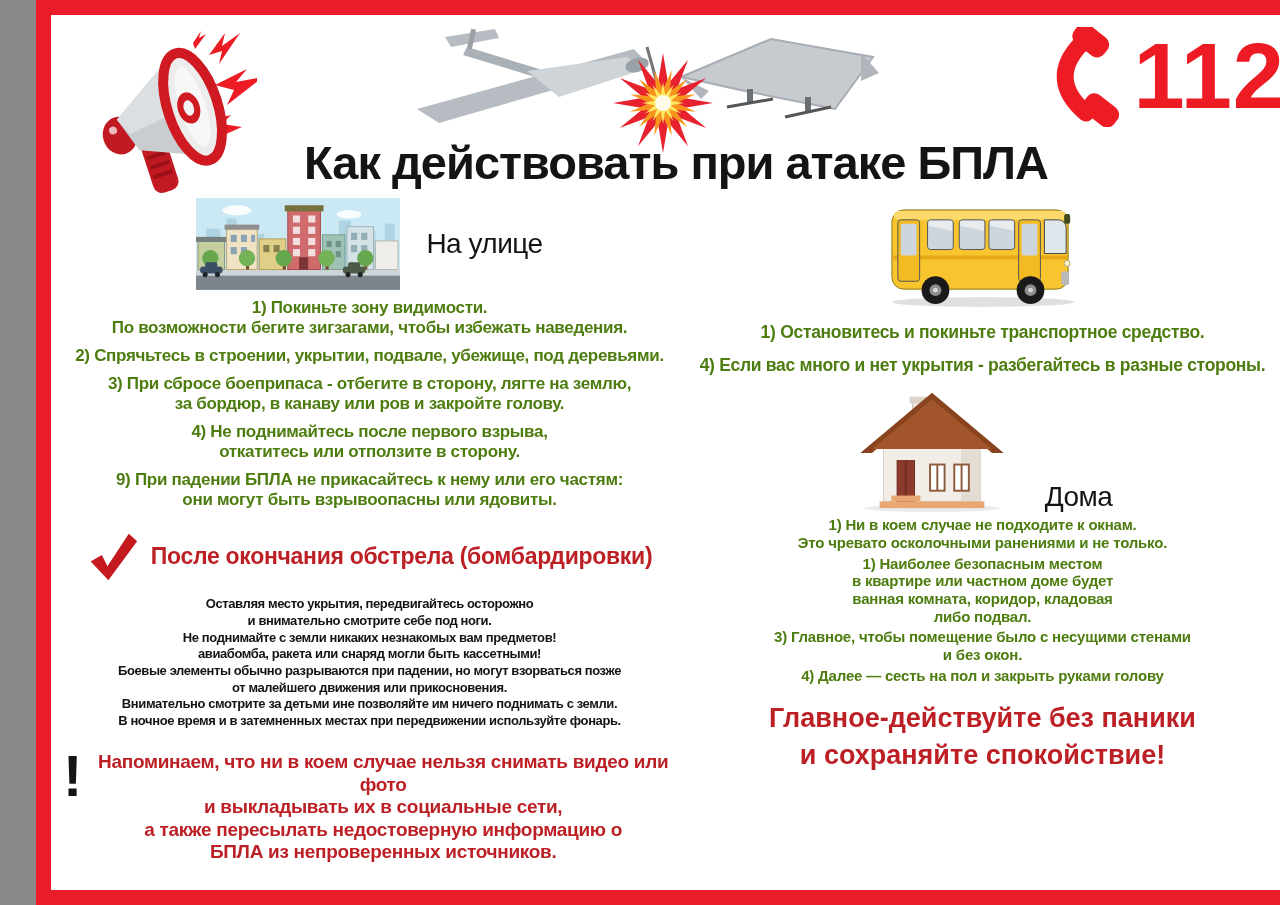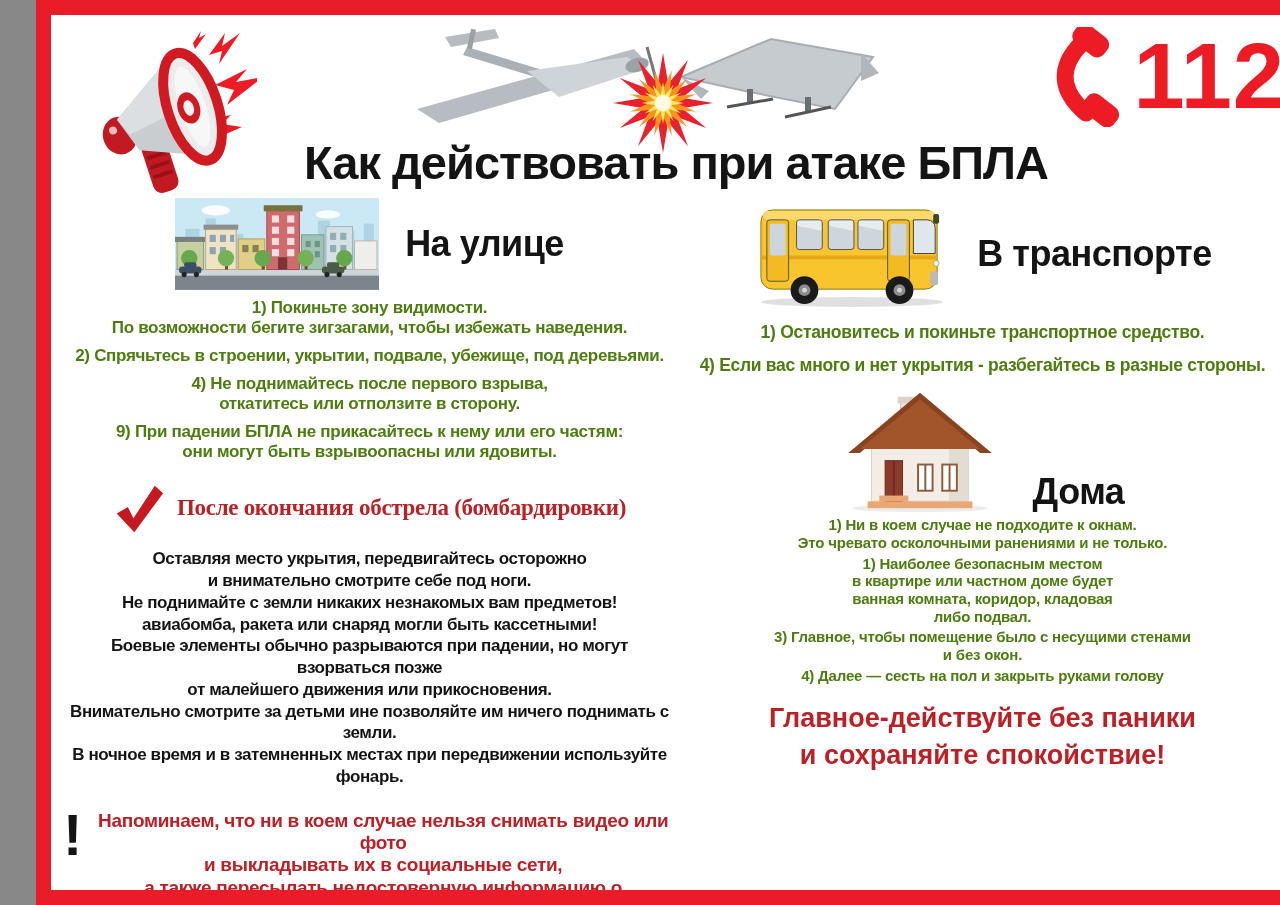--- a/index.html
+++ b/index.html
@@ -14,33 +14,33 @@
   .logo112 .num{font-size:92px;font-weight:bold;color:#ed1c24;line-height:0.95;letter-spacing:1px;}
   .title{position:absolute;top:120px;left:0;right:0;text-align:center;
          font-size:47px;font-weight:bold;color:#141414;letter-spacing:-1px;}
 
   
   .columns{position:absolute;top:183px;left:12px;right:12px;bottom:6px;display:flex;}
   .col-left{width:50%;}
   .col-right{width:50%;}
 
   .sec-header{display:flex;align-items:center;justify-content:center;gap:26px;}
-  .sec-title{font-size:36px;font-weight:bold;color:#141414;letter-spacing:-0.5px;}
+  .sec-title{font-size:28px;font-weight:normal;color:#141414;letter-spacing:-0.5px;}
 
   .item{white-space:pre-line;text-align:center;font-weight:bold;color:#4d7c0f;line-height:1.18;}
   .street-items .item{font-size:17px;margin:8px 0;letter-spacing:-0.3px;}
   .transport-items{margin-top:4px;}
   .transport-items .item{font-size:17.5px;margin:12px 6px;letter-spacing:-0.3px;}
   .home-items .item{font-size:15px;margin:3px 0;letter-spacing:-0.2px;}
 
   .check-row{display:flex;align-items:center;justify-content:center;gap:12px;margin-top:20px;}
-  .check-title{color:#bc1f24;font-size:23px;font-weight:bold;letter-spacing:-0.3px;font-family:Liberation Serif, serif;}
+  .check-title{color:#bc1f24;font-size:23px;font-weight:bold;letter-spacing:-0.3px;}
 
   .paragraph{white-space:pre-line;text-align:center;font-weight:bold;color:#141414;
-             font-size:17px;line-height:1.28;margin-top:14px;letter-spacing:-0.4px;}
+             font-size:13px;line-height:1.28;margin-top:14px;letter-spacing:-0.4px;}
 
   .warning-row{display:flex;align-items:flex-start;justify-content:center;gap:8px;margin-top:22px;}
   .warning-bang{font-size:58px;font-weight:bold;color:#141414;line-height:0.85;}
   .warning-text{white-space:pre-line;text-align:center;color:#bc1f24;font-weight:bold;
                 font-size:19px;line-height:1.18;letter-spacing:-0.3px;}
 
   .home-header{display:flex;align-items:flex-end;justify-content:center;gap:34px;margin-top:10px;}
   .closing{white-space:pre-line;text-align:center;color:#bc1f24;font-weight:bold;
            font-size:27px;line-height:1.35;margin-top:16px;}
 </style>
@@ -201,20 +201,22 @@
                 <circle cx="161" cy="75" r="2.5" fill="#222"></circle>
         </g>
       </svg>
       <span class="sec-title">На улице</span>
     </div>
 
     <div class="street-items">
       <div class="item">1) Покиньте зону видимости.
 По возможности бегите зигзагами, чтобы избежать наведения.</div>
       <div class="item">2) Спрячьтесь в строении, укрытии, подвале, убежище, под деревьями.</div>
+      <div class="item">3) При сбросе боеприпаса - отбегите в сторону, лягте на землю,
+за бордюр, в канаву или ров и закройте голову.</div>
       <div class="item">4) Не поднимайтесь после первого взрыва,
 откатитесь или отползите в сторону.</div>
       <div class="item">9) При падении БПЛА не прикасайтесь к нему или его частям:
 они могут быть взрывоопасны или ядовиты.</div>
     </div>
 
     <div class="check-row">
       <svg width="52" height="52" viewBox="0 0 56 56">
         <polygon points="4,34 16,27 22,39 45,4 54,12 23,54" fill="#c41a1f"></polygon>
       </svg>
@@ -265,21 +267,20 @@
         <rect x="179" y="74" width="8" height="14" rx="3" fill="#b9b9b9"></rect>
         <circle cx="185" cy="66" r="3" fill="#fff0c0" stroke="#aa8"></circle>
         <rect x="182" y="16" width="6" height="10" rx="2" fill="#3c4a1e"></rect>
         <circle cx="52" cy="93" r="14" fill="#1a1a1a"></circle>
               <circle cx="52" cy="93" r="6" fill="#8d8d8d"></circle>
               <circle cx="52" cy="93" r="2.5" fill="#d6d6d6"></circle>
         <circle cx="148" cy="93" r="14" fill="#1a1a1a"></circle>
               <circle cx="148" cy="93" r="6" fill="#8d8d8d"></circle>
               <circle cx="148" cy="93" r="2.5" fill="#d6d6d6"></circle>
       </svg>
-      <span class="sec-title">В транспорте</span>
     </div>
 
     <div class="transport-items">
       <div class="item">1) Остановитесь и покиньте транспортное средство.</div>
       <div class="item">4) Если вас много и нет укрытия - разбегайтесь в разные стороны.</div>
     </div>
 
     <div class="home-header">
       <svg width="158" height="126" viewBox="0 0 160 130">
         <ellipse cx="80" cy="125" rx="70" ry="4" fill="#000000" opacity="0.08"></ellipse>

